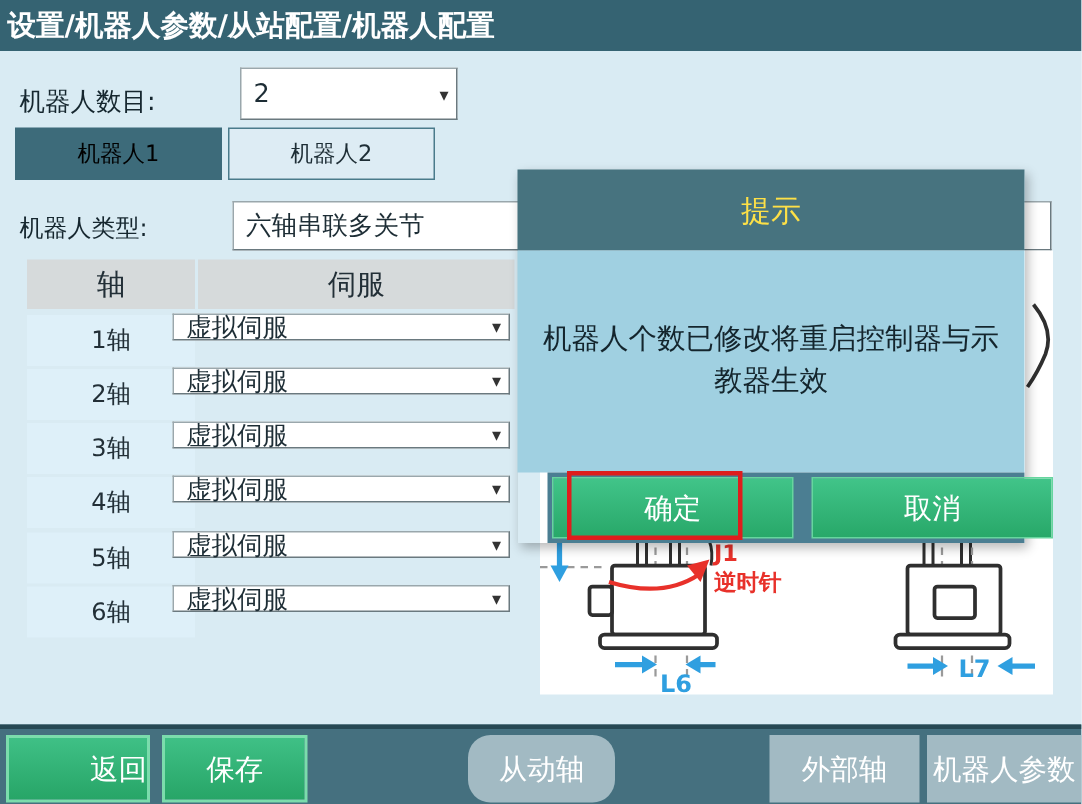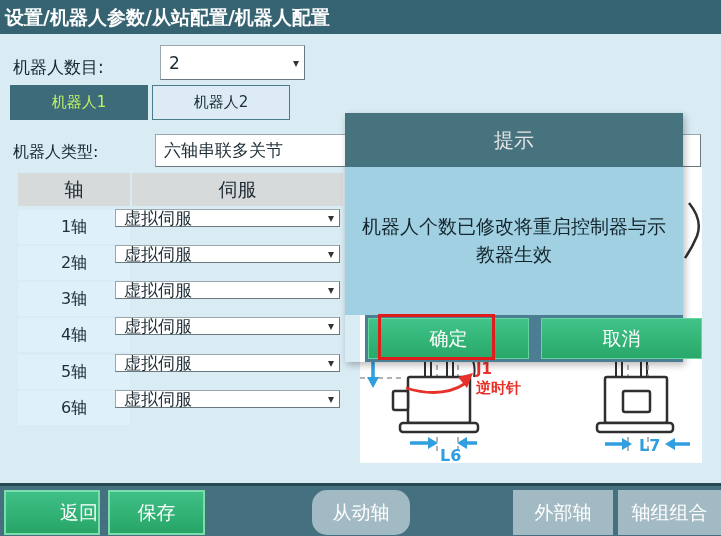--- a/index.html
+++ b/index.html
@@ -16,37 +16,37 @@
   
   .combo{position:absolute;background:#fff;border:1px solid #9aa7ac;border-right-color:#6a797f;
     border-bottom-color:#6a797f;box-sizing:border-box;display:flex;align-items:center;
     padding-left:8px;font-size:17px;color:#1d2d35;}
   .combo .arrow{position:absolute;right:5px;top:50%;transform:translateY(-50%);
     font-size:12px;color:#333;line-height:1;}
 
   
   .tab{position:absolute;top:85px;width:138px;height:35px;display:flex;align-items:center;
     justify-content:center;font-size:15px;box-sizing:border-box;cursor:default;}
-  .tab-active{background:#3d6b7a;color:#bef264;}
+  .tab-active{background:#3d6b7a;color:#000000;}
   .tab-inactive{background:#ddecf4;border:1px solid #4a7b8b;color:#1d2d35;}
 
   
   .th{position:absolute;height:33px;background:#d6dadb;display:flex;align-items:center;
     justify-content:center;font-size:19px;color:#222f37;}
   .axis-cell{position:absolute;left:18px;width:112px;height:34px;background:#def0f9;
     display:flex;align-items:center;justify-content:center;font-size:16px;color:#222f37;}
   .servo-combo{left:115px;width:225px;height:18px;}
 
   
   .diagram{position:absolute;left:360px;top:167px;width:342px;height:296px;background:#fff;z-index:1;}
 
   
   .dialog{position:absolute;left:345px;top:113px;width:338px;height:249px;z-index:10;
     box-shadow:2px 3px 7px rgba(0,0,0,.28);}
-  .dialog-header{height:54px;background:#47737f;color:#e5e5e5;font-size:20px;
+  .dialog-header{height:54px;background:#47737f;color:#fde047;font-size:20px;
     display:flex;align-items:center;justify-content:center;}
   .dialog-body{height:148px;background:#a0d0e1;display:flex;align-items:center;justify-content:center;
     text-align:center;font-size:19px;line-height:1.45;color:#14252d;padding:0 10px;box-sizing:border-box;}
   .dialog-footer{position:relative;height:47px;background:#4b7e92;margin-left:20px;}
   .dlg-btn{position:absolute;top:3px;width:161px;height:41px;color:#fff;font-size:19px;
     background:linear-gradient(#41c489,#28a869);border:1px solid #66d59e;box-sizing:border-box;
     display:flex;align-items:center;justify-content:center;}
   .red-highlight{position:absolute;left:33px;top:88px;width:117px;height:46px;
     border:3px solid #df1d1d;box-sizing:border-box;z-index:12;}
 
@@ -206,17 +206,17 @@
     <div class="tb-btn tb-green" style="left:108px;width:97px;">
       <span>保存</span>
     </div>
     <div class="tb-btn tb-gray" style="left:312px;width:98px;border-radius:15px;">
       <span>从动轴</span>
     </div>
     <div class="tb-btn tb-gray" style="left:513px;width:100px;">
       <span>外部轴</span>
     </div>
     <div class="tb-btn tb-gray" style="left:618px;width:103px;">
-      <span>轴组组合</span>
+      <span>机器人参数</span>
     </div>
   </div>
 
 </div>
 
 </body></html>

